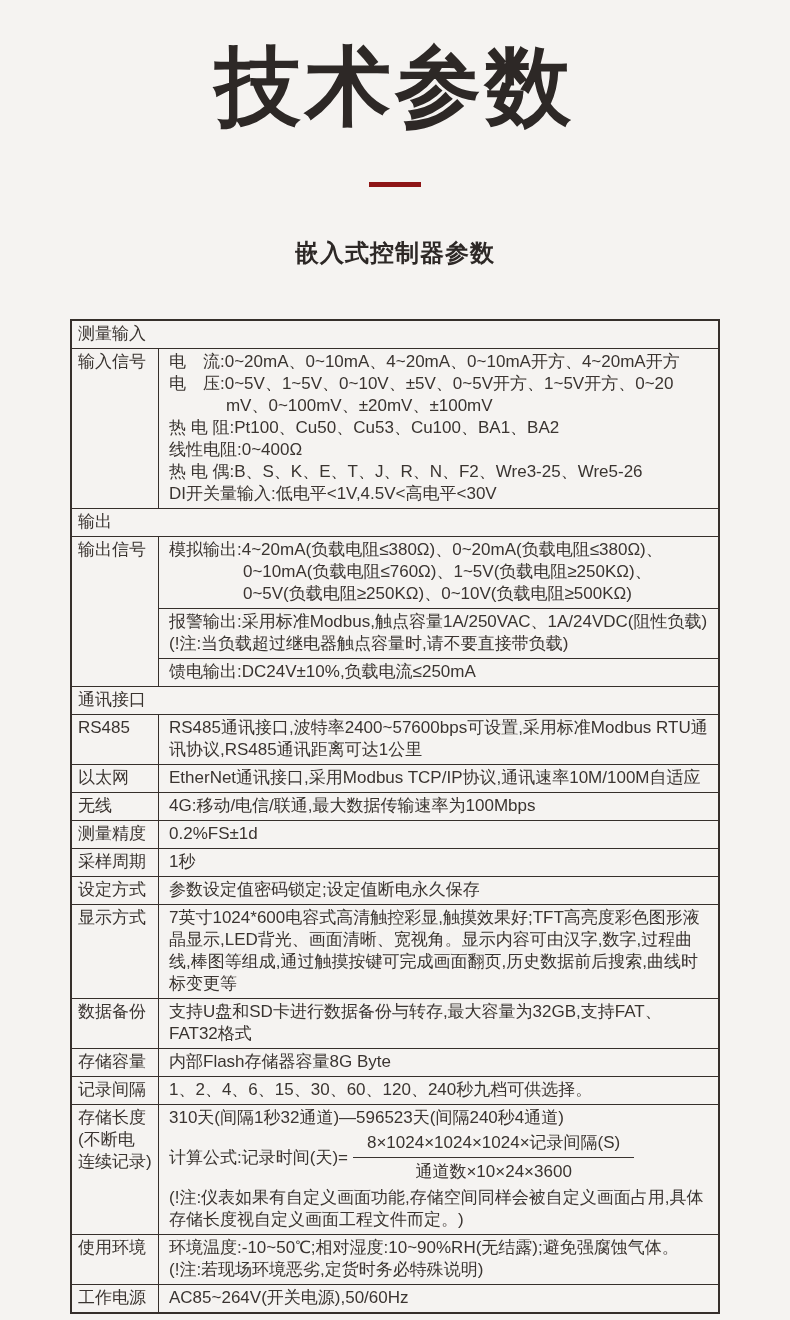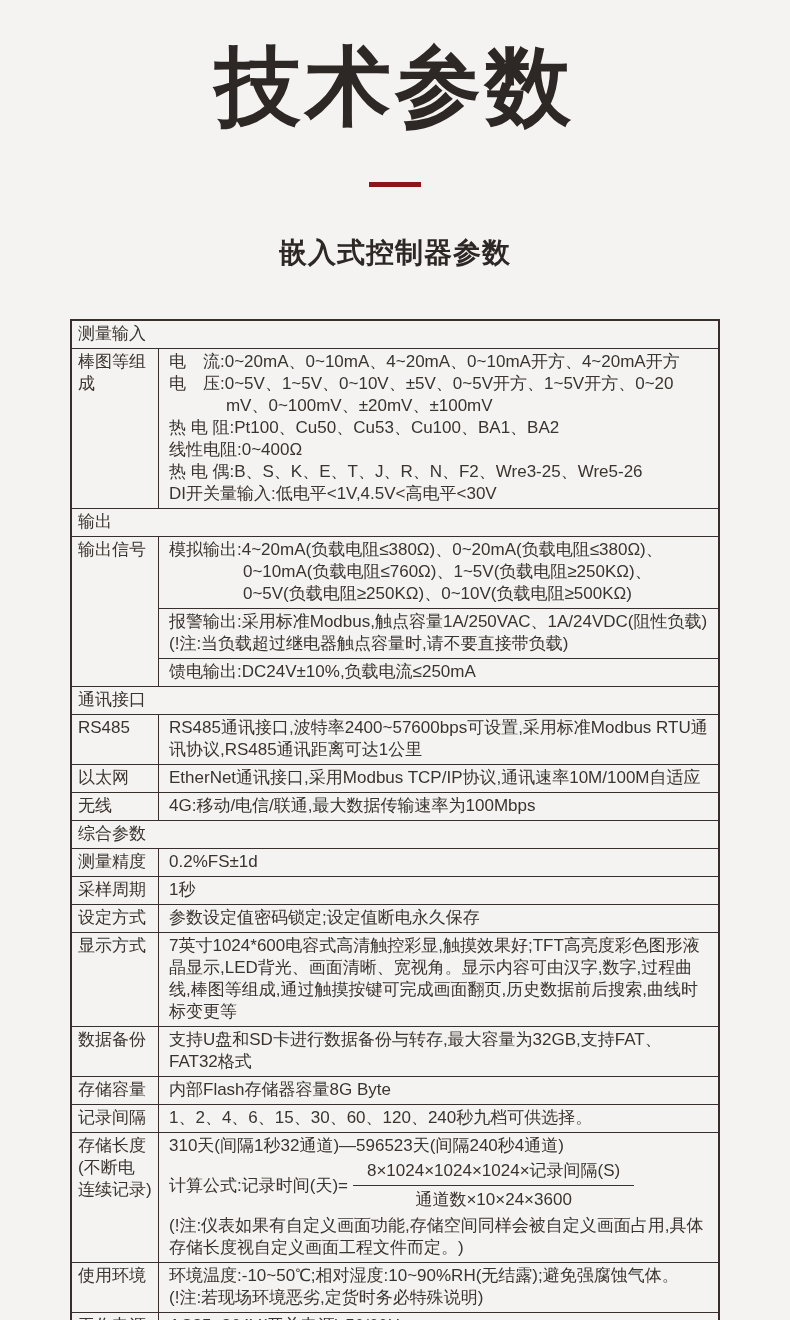--- a/index.html
+++ b/index.html
@@ -10,21 +10,21 @@
     background:#f5f3f1; color:#3a3430; overflow:hidden;
   }
   
   .hero { text-align:center; padding-top:38px; }
   .hero h1 {
     font-size:86px; line-height:1.12; font-weight:900; letter-spacing:4px;
     color:#2d2826;
   }
   .red-rule { width:52px; height:5px; margin:48px auto 0; background:#8e1516; }
   .hero h2 {
-    font-size:28px; line-height:32px; font-weight:700; color:#2d2826;
+    font-size:24px; line-height:32px; font-weight:700; color:#2d2826;
     margin-top:50px; letter-spacing:1px;
   }
   
   .spec-table {
     margin:50px 29px 0; border:2px solid #362f2b;
     font-size:17px; line-height:22px; color:#3a3430;
   }
   .sec { padding:2px 6px 3px; }
   .row { display:flex; }
   .sec, .row { border-top:1.5px solid #362f2b; }
@@ -55,21 +55,21 @@
     <h1>技术参数</h1>
     <div class="red-rule"></div>
     <h2>嵌入式控制器参数</h2>
   </div>
 
   <div class="spec-table">
 
     <div class="sec">测量输入</div>
 
     <div class="row">
-      <div class="lbl">棒图等组成</div>
+      <div class="lbl">输入信号</div>
       <div class="val">
         <p>电　流:0~20mA、0~10mA、4~20mA、0~10mA开方、4~20mA开方</p>
         <p class="hang-v">电　压:0~5V、1~5V、0~10V、±5V、0~5V开方、1~5V开方、0~20 mV、0~100mV、±20mV、±100mV</p>
         <p>热 电 阻:Pt100、Cu50、Cu53、Cu100、BA1、BA2</p>
         <p>线性电阻:0~400Ω</p>
         <p>热 电 偶:B、S、K、E、T、J、R、N、F2、Wre3-25、Wre5-26</p>
         <p>DI开关量输入:低电平&lt;1V,4.5V&lt;高电平&lt;30V</p>
       </div>
     </div>
 
@@ -109,21 +109,20 @@
 
     <div class="row">
       <div class="lbl">无线</div>
       <div class="stack">
         <div class="sub">
           <p>4G:移动/电信/联通,最大数据传输速率为100Mbps</p>
         </div>
       </div>
     </div>
 
-    <div class="sec">综合参数</div>
 
     <div class="row">
       <div class="lbl">测量精度</div>
       <div class="val">
         <p>0.2%FS±1d</p>
       </div>
     </div>
 
     <div class="row">
       <div class="lbl">采样周期</div>

